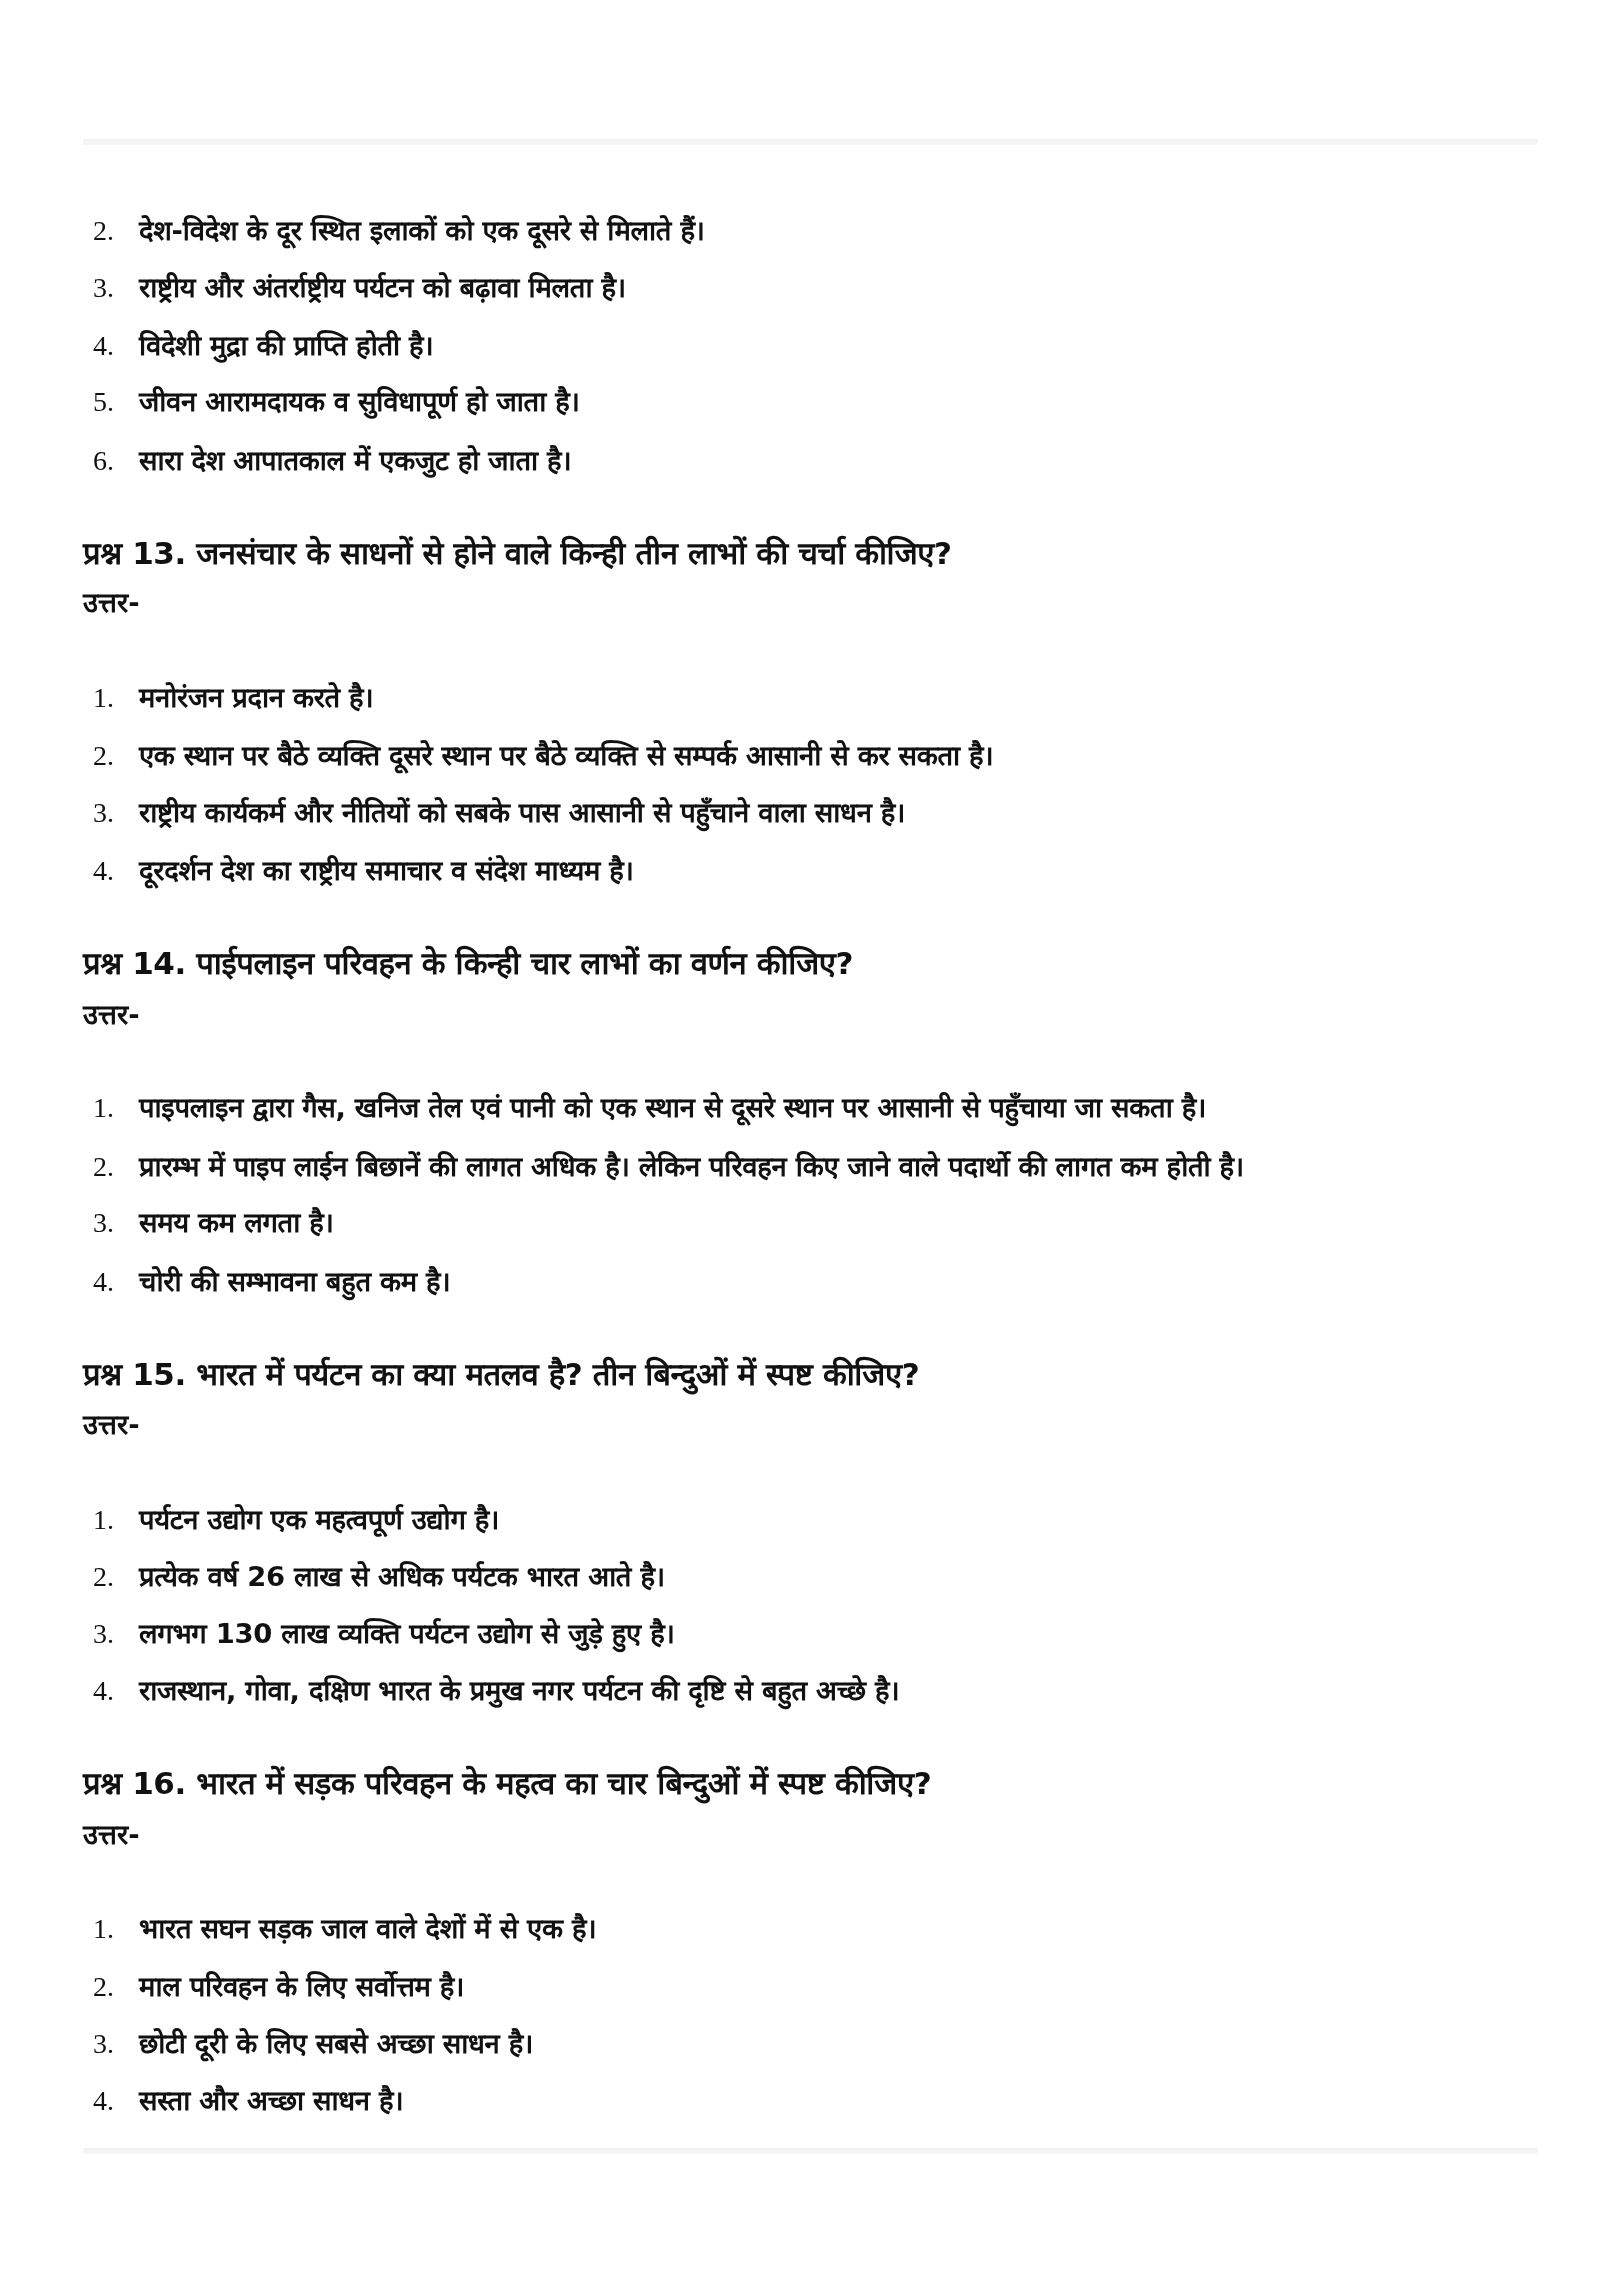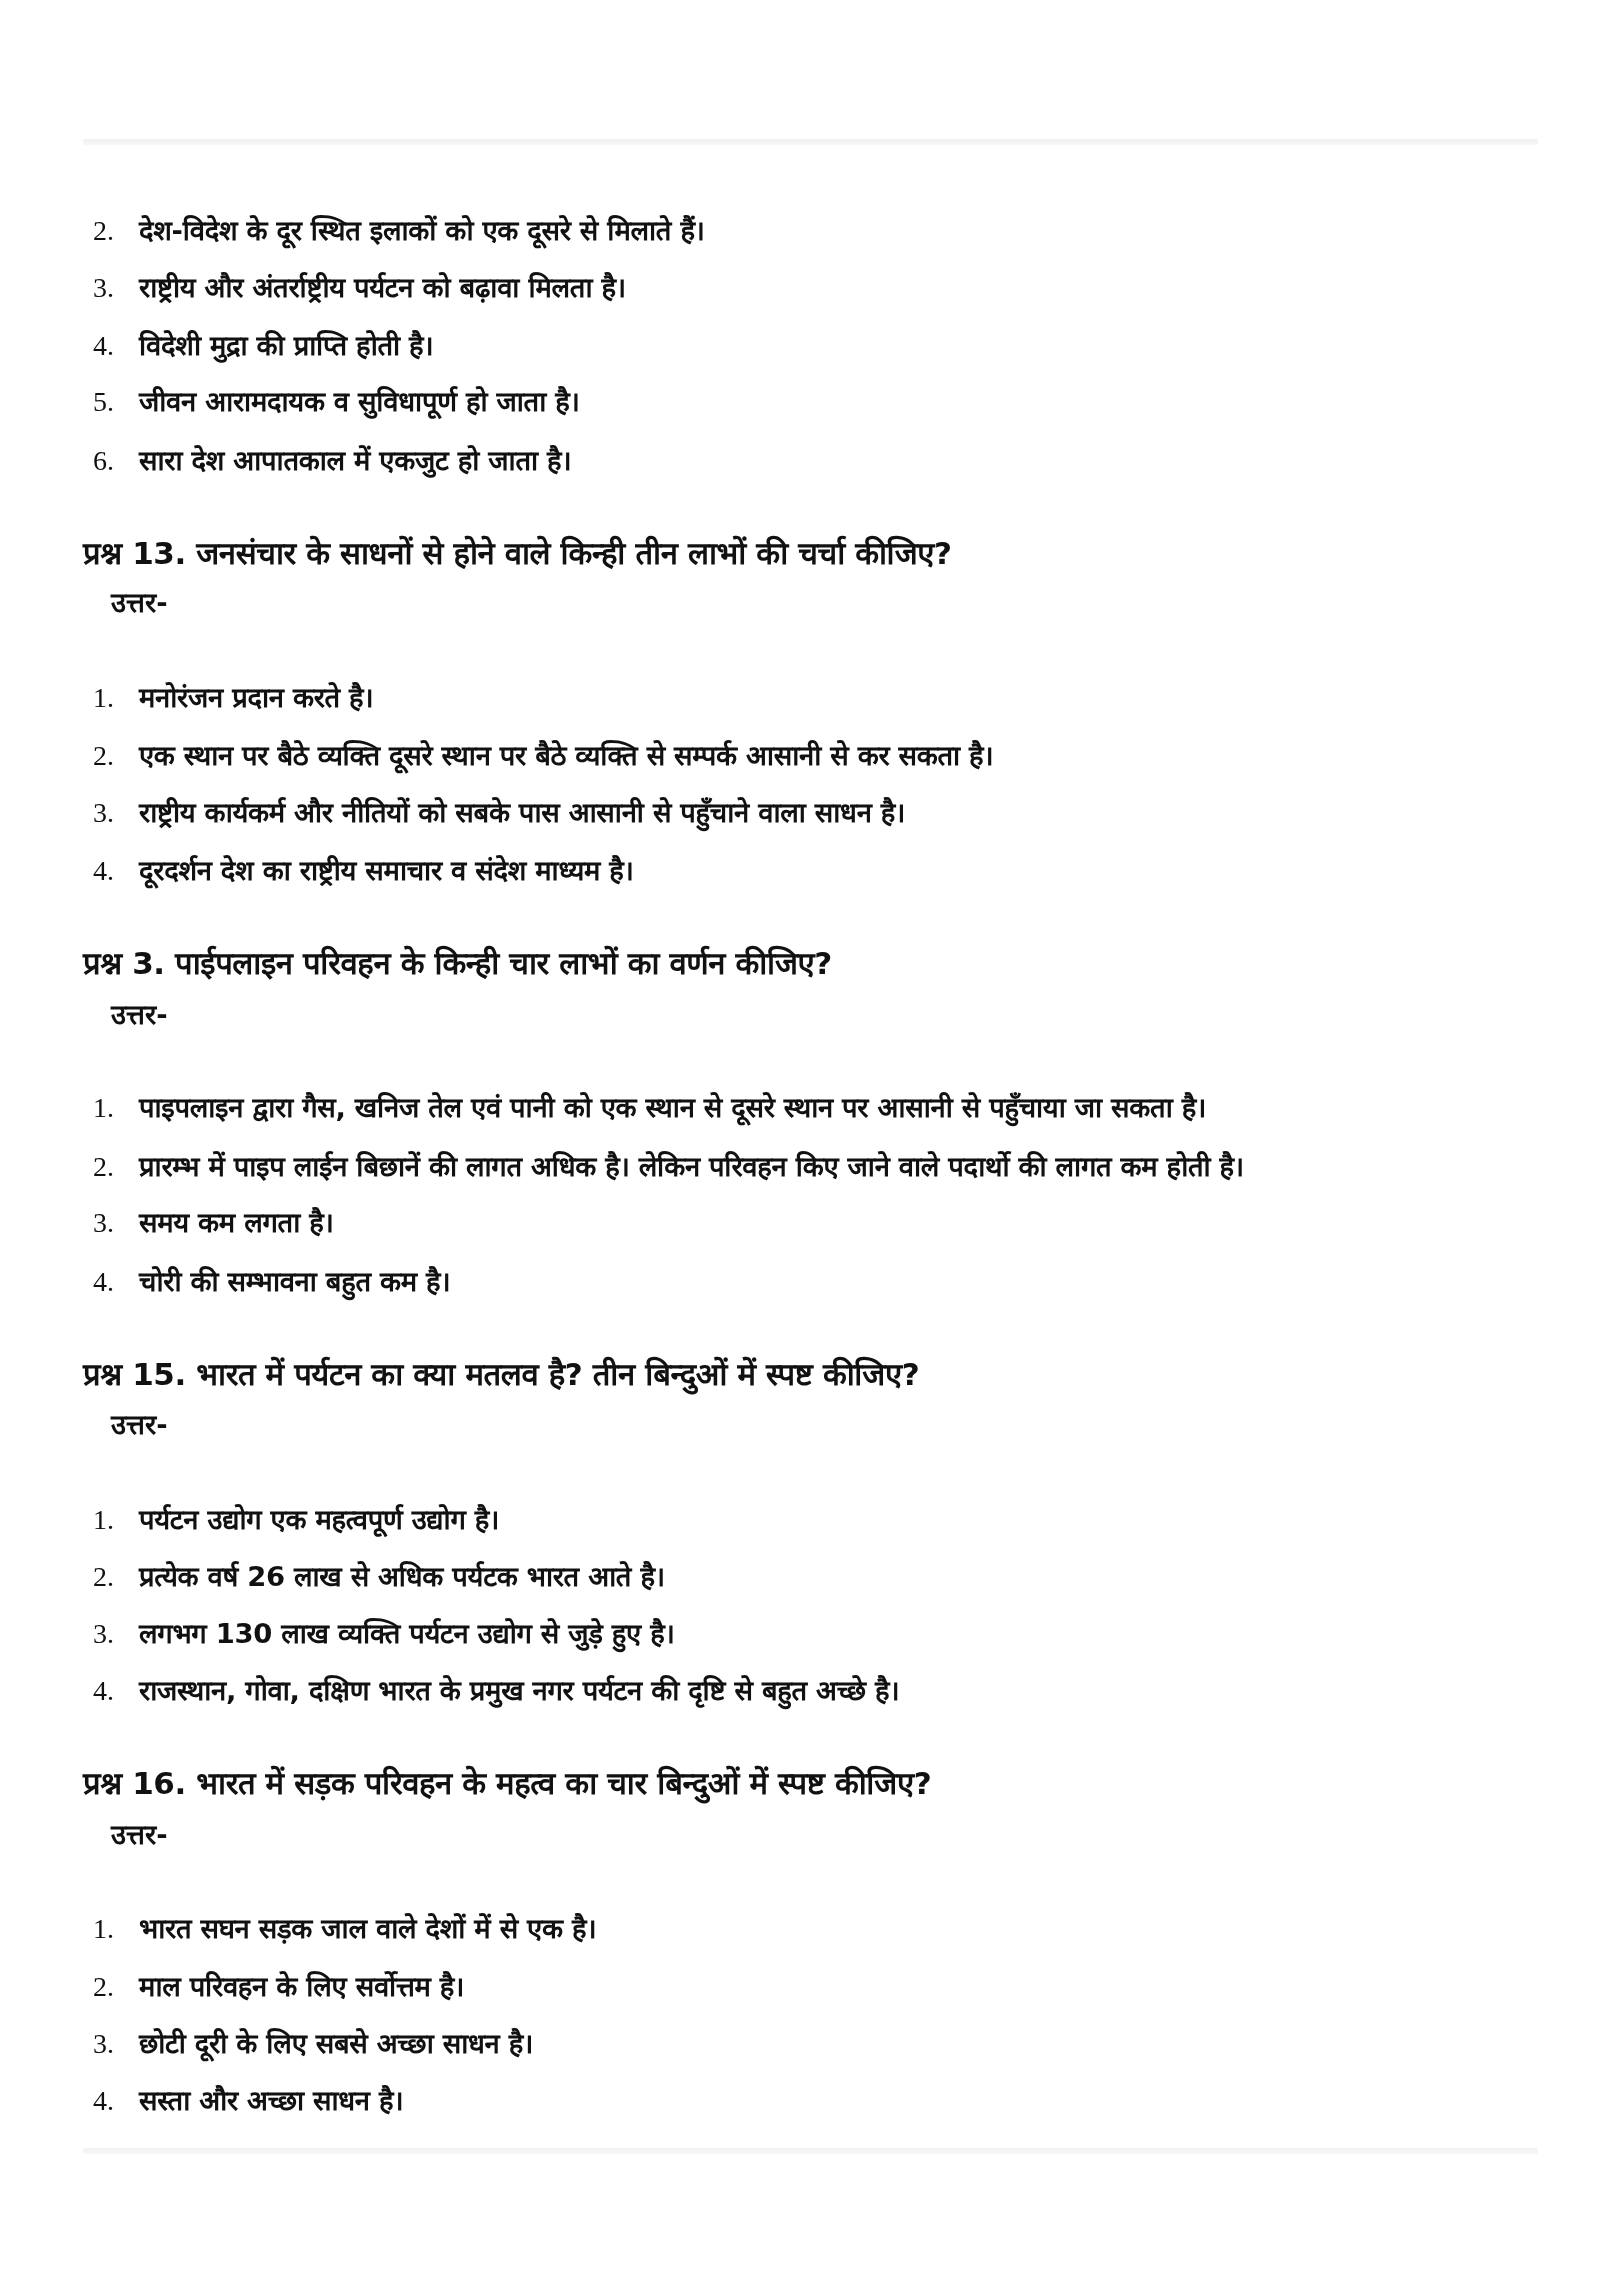--- a/index.html
+++ b/index.html
@@ -58,21 +58,20 @@
       line-height: 49px;
       letter-spacing: -0.4px;
     }
     .answer-label {
       position: absolute;
       left: 83px;
       font-size: 27.4px;
       font-weight: bold;
       height: 49px;
       line-height: 49px;
-      margin-left: 28px;
     }
   </style>
 </head>
 <body>
 
 <div class="divider top"></div>
 
 <div>
   <div class="row list-item" style="top:206px">
     <span class="num">2.</span>
@@ -111,21 +110,21 @@
     <span class="num">3.</span>
     <span class="text">राष्ट्रीय कार्यकर्म और नीतियों को सबके पास आसानी से पहुँचाने वाला साधन है।</span>
   </div>
   <div class="row list-item" style="top:846px">
     <span class="num">4.</span>
     <span class="text">दूरदर्शन देश का राष्ट्रीय समाचार व संदेश माध्यम है।</span>
   </div>
 </div>
 
 <div>
-  <div class="question" style="top:939px">प्रश्न 3. पाईपलाइन परिवहन के किन्ही चार लाभों का वर्णन कीजिए?</div>
+  <div class="question" style="top:939px">प्रश्न 14. पाईपलाइन परिवहन के किन्ही चार लाभों का वर्णन कीजिए?</div>
   <div class="answer-label" style="top:990px">उत्तर-</div>
   <div class="row list-item" style="top:1083px">
     <span class="num">1.</span>
     <span class="text">पाइपलाइन द्वारा गैस, खनिज तेल एवं पानी को एक स्थान से दूसरे स्थान पर आसानी से पहुँचाया जा सकता है।</span>
   </div>
   <div class="row list-item" style="top:1142px">
     <span class="num">2.</span>
     <span class="text">प्रारम्भ में पाइप लाईन बिछानें की लागत अधिक है। लेकिन परिवहन किए जाने वाले पदार्थो की लागत कम होती है।</span>
   </div>
   <div class="row list-item" style="top:1198px">

